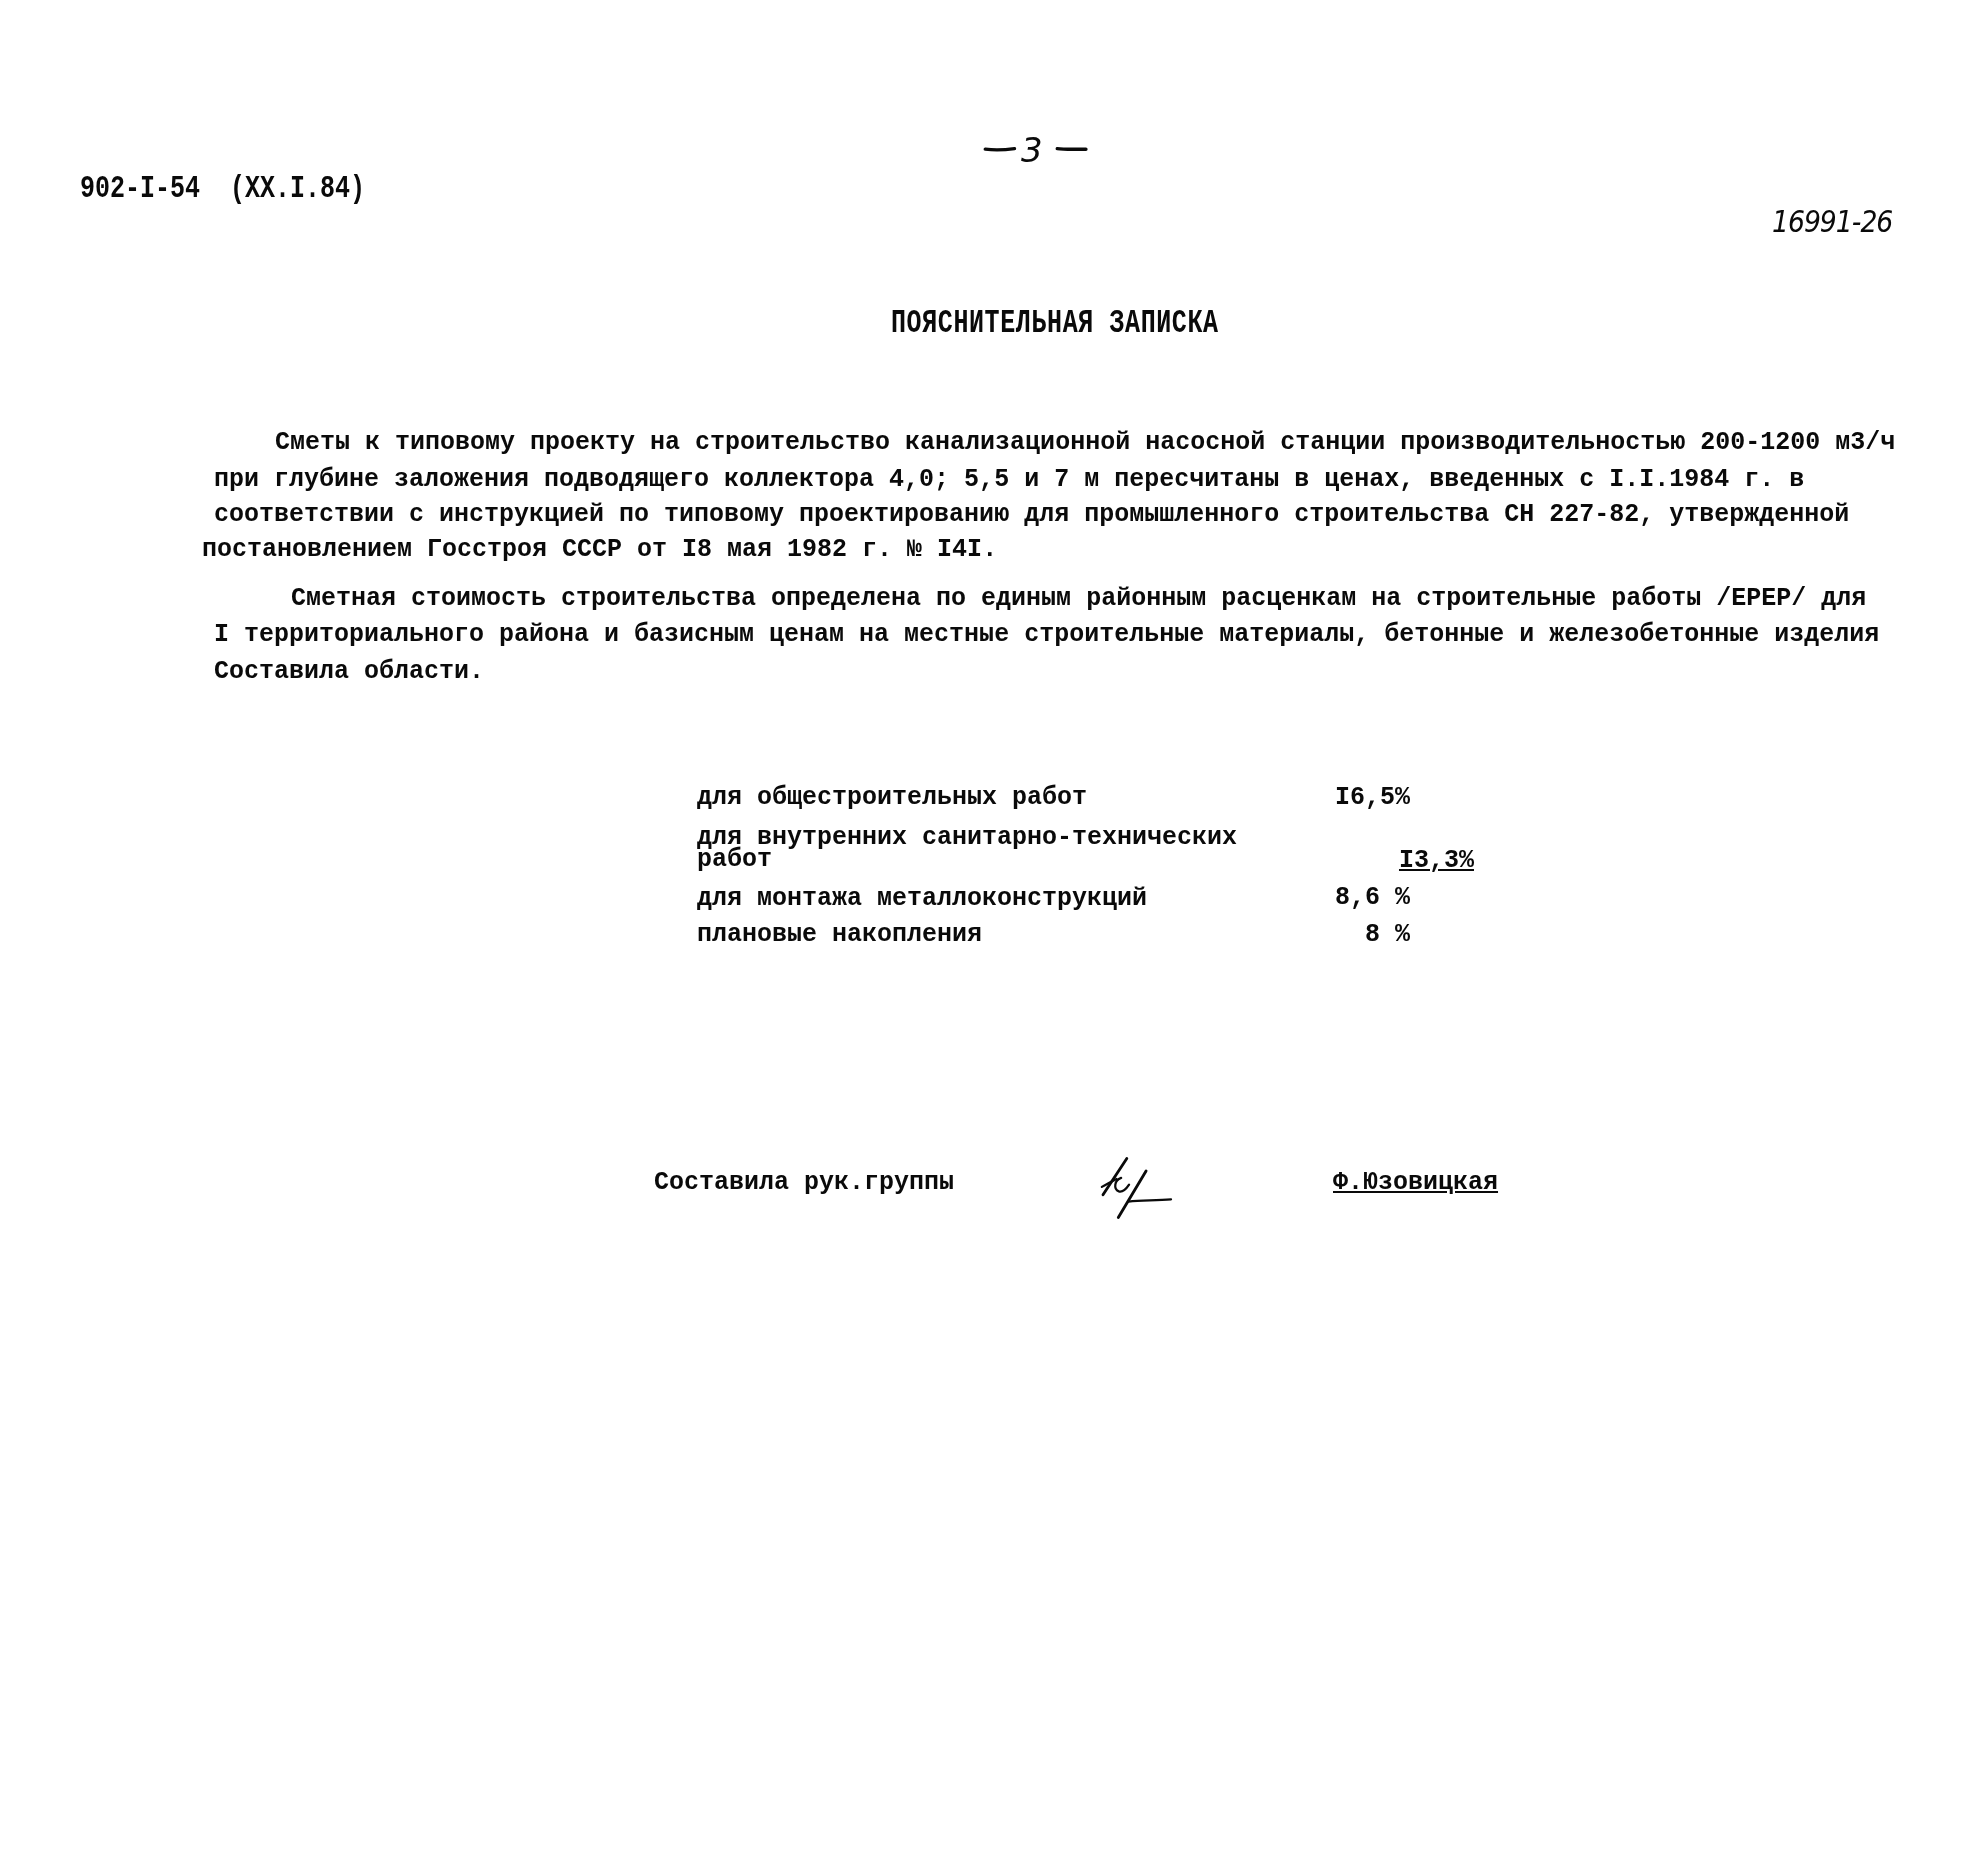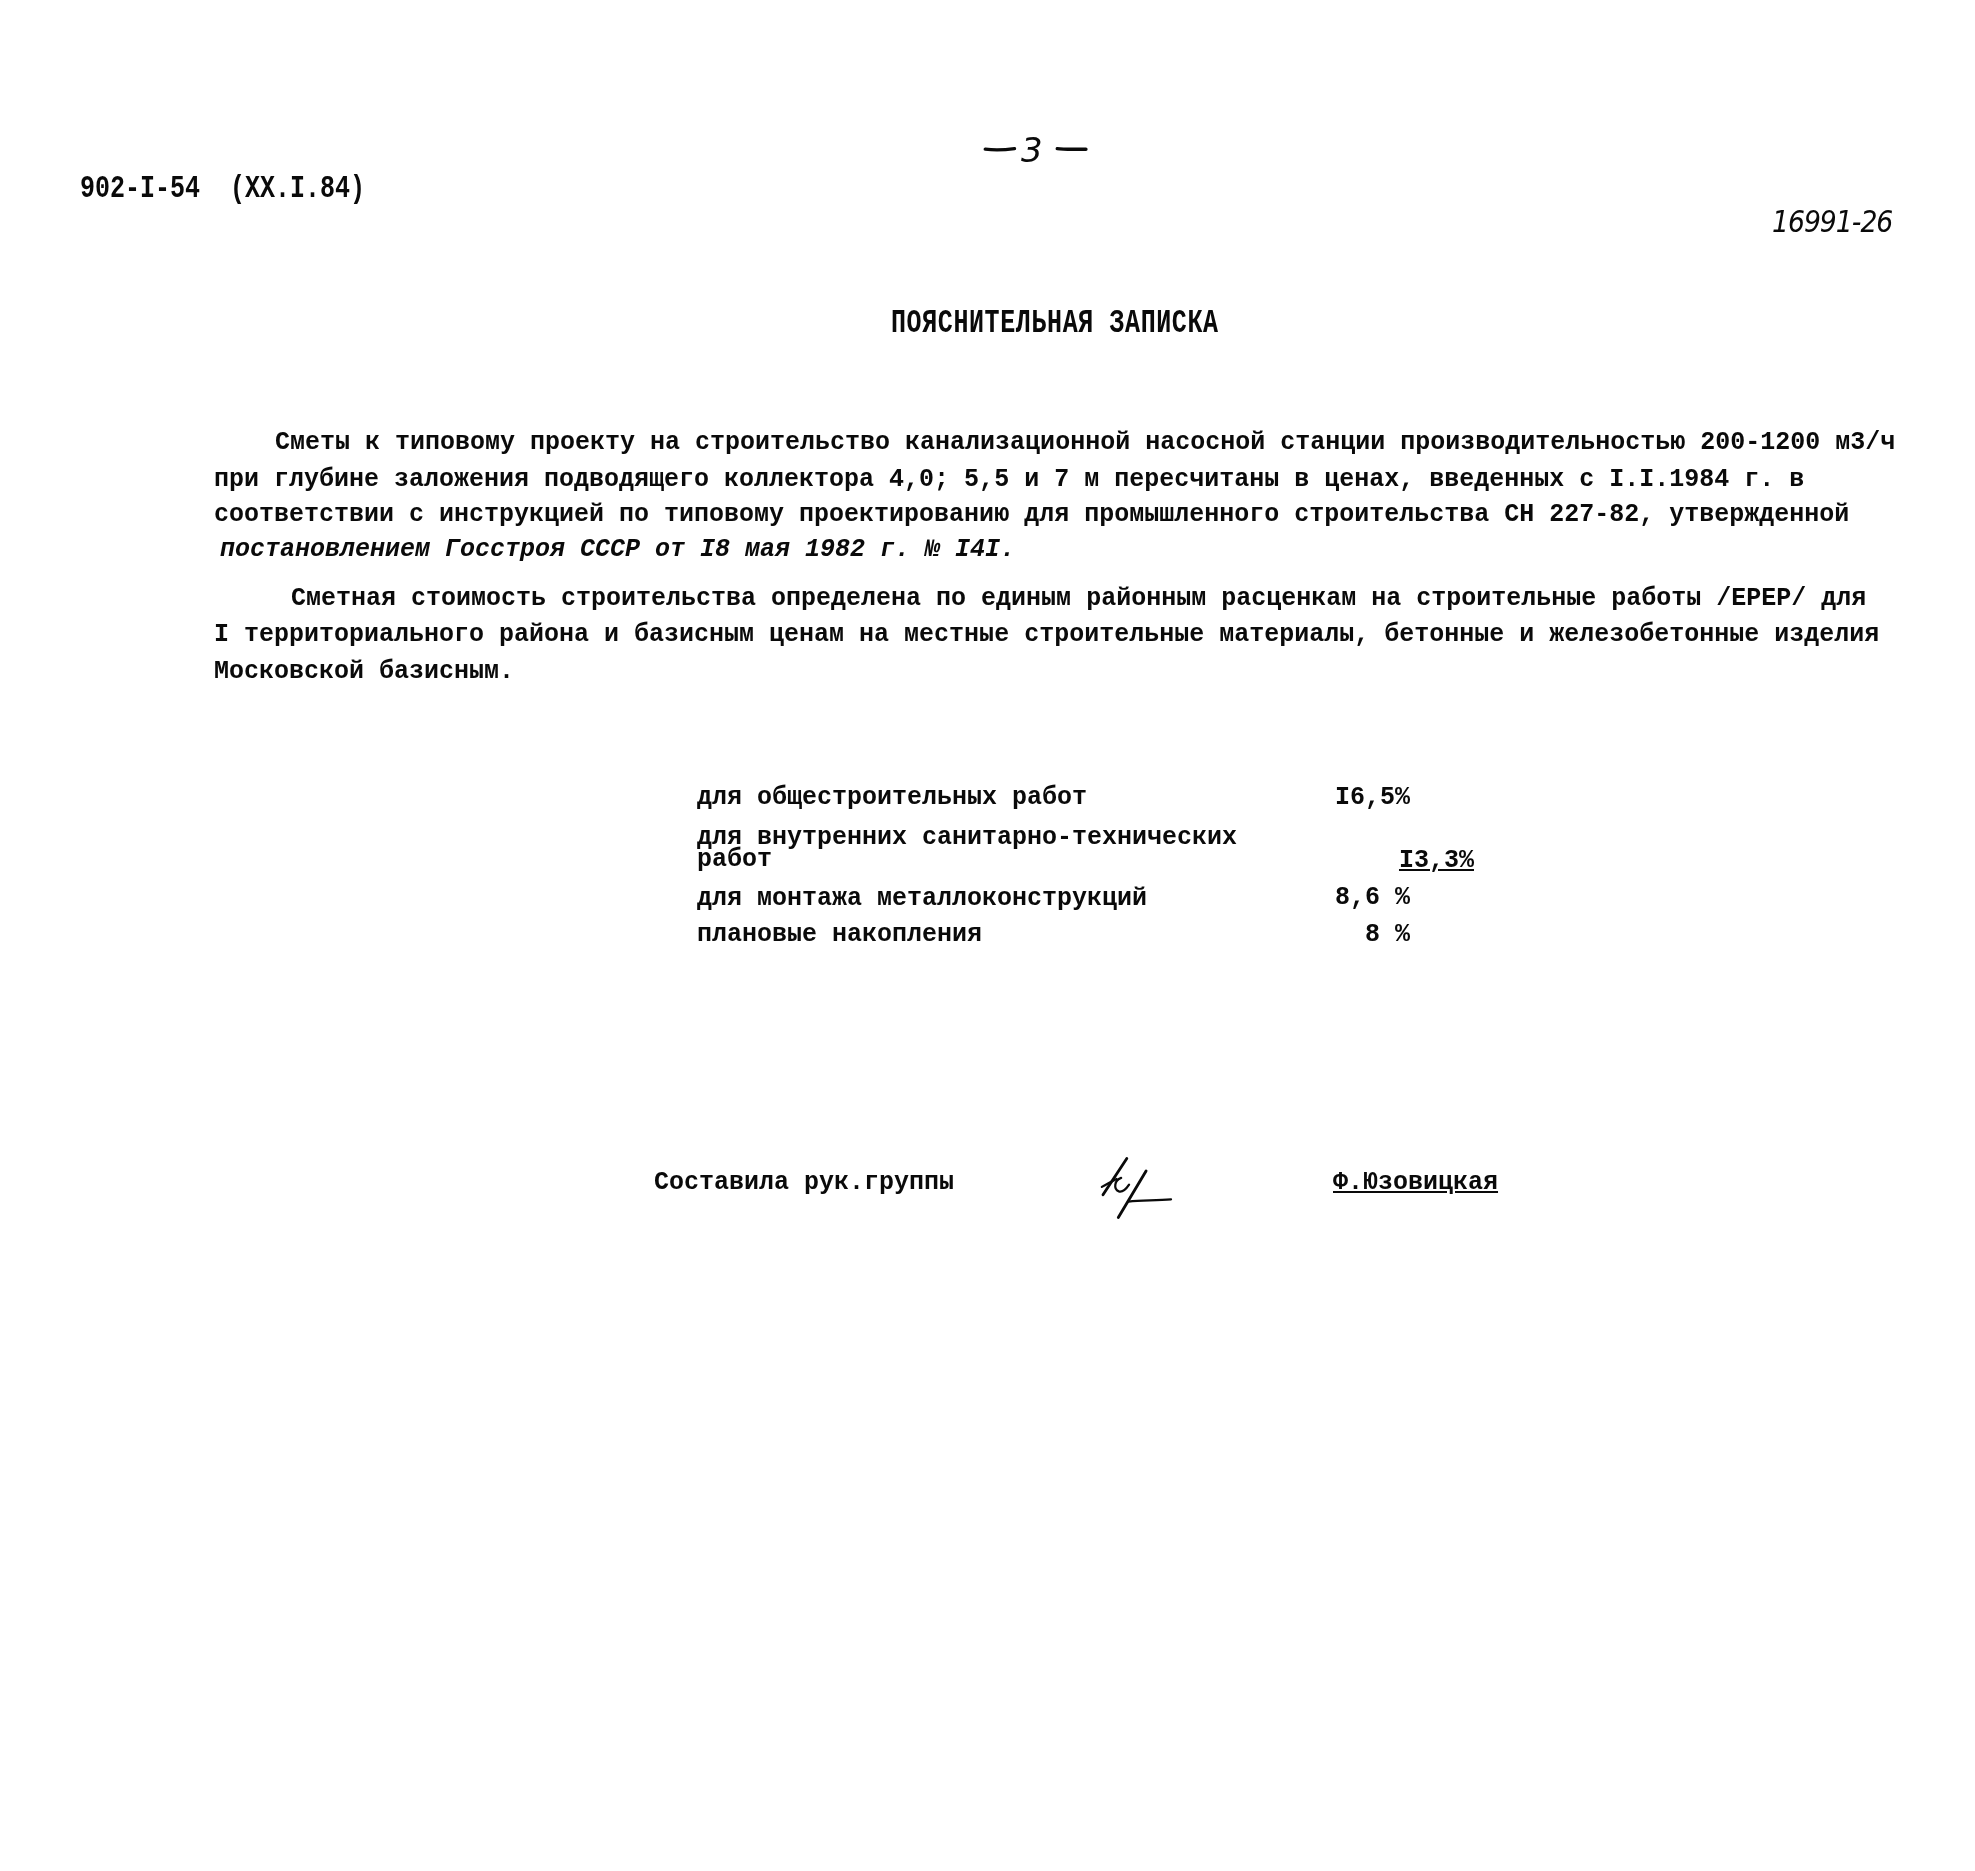--- a/index.html
+++ b/index.html
@@ -36,25 +36,25 @@
     <span style="position:absolute; left:41px; top:-1.1px; font-family:'DejaVu Sans', sans-serif; font-size:34px; line-height:34px; color:#0a0a0a; font-style:italic;">3</span>
   </div>
 
   <div class="hand" style="left:1772px; top:205px; font-family:'DejaVu Sans', sans-serif; font-size:29.6px; line-height:34px; color:#0a0a0a; font-style:italic; letter-spacing:-1.1px; transform:scaleX(0.9); transform-origin:left top;">16991-26</div>
 
   <div class="tw title" style="left:891px; top:315px; font-size:25px;">ПОЯСНИТЕЛЬНАЯ ЗАПИСКА</div>
 
   <div class="tw" style="left:275px; top:430px;">Сметы к типовому проекту на строительство канализационной насосной станции производительностью 200-1200 м3/ч</div>
   <div class="tw" style="left:214px; top:467px;">при глубине заложения подводящего коллектора 4,0; 5,5 и 7 м пересчитаны в ценах, введенных с I.I.1984 г. в</div>
   <div class="tw" style="left:214px; top:502px;">соответствии с инструкцией по типовому проектированию для промышленного строительства СН 227-82, утвержденной</div>
-  <div class="tw" style="left:220px; top:537px;font-style:italic;">постановлением Госстроя СССР от I8 мая 1982 г. № I4I.</div>
+  <div class="tw" style="left:202px; top:537px;">постановлением Госстроя СССР от I8 мая 1982 г. № I4I.</div>
 
   <div class="tw" style="left:214px; top:622px;">I территориального района и базисным ценам на местные строительные материалы, бетонные и железобетонные изделия</div>
   <div class="tw" style="left:291px; top:586px;">Сметная стоимость строительства определена по единым районным расценкам на строительные работы /ЕРЕР/ для</div>
-  <div class="tw" style="left:214px; top:659px;">Московской базисным.</div>
+  <div class="tw" style="left:214px; top:659px;">Составила области.</div>
 
 
   <div>
     <div class="tw" style="left:697px; top:785px;">для общестроительных работ</div>
     <div class="tw val" style="left:1296px; width:114px; top:785px;">I6,5%</div>
 
     <div class="tw" style="left:697px; top:825px;">для внутренних санитарно-технических</div>
     <div class="tw" style="left:697px; top:847px;">работ</div>
     <div class="tw val" style="left:1360px; width:114px; top:848px;text-decoration:underline;">I3,3%</div>
 

